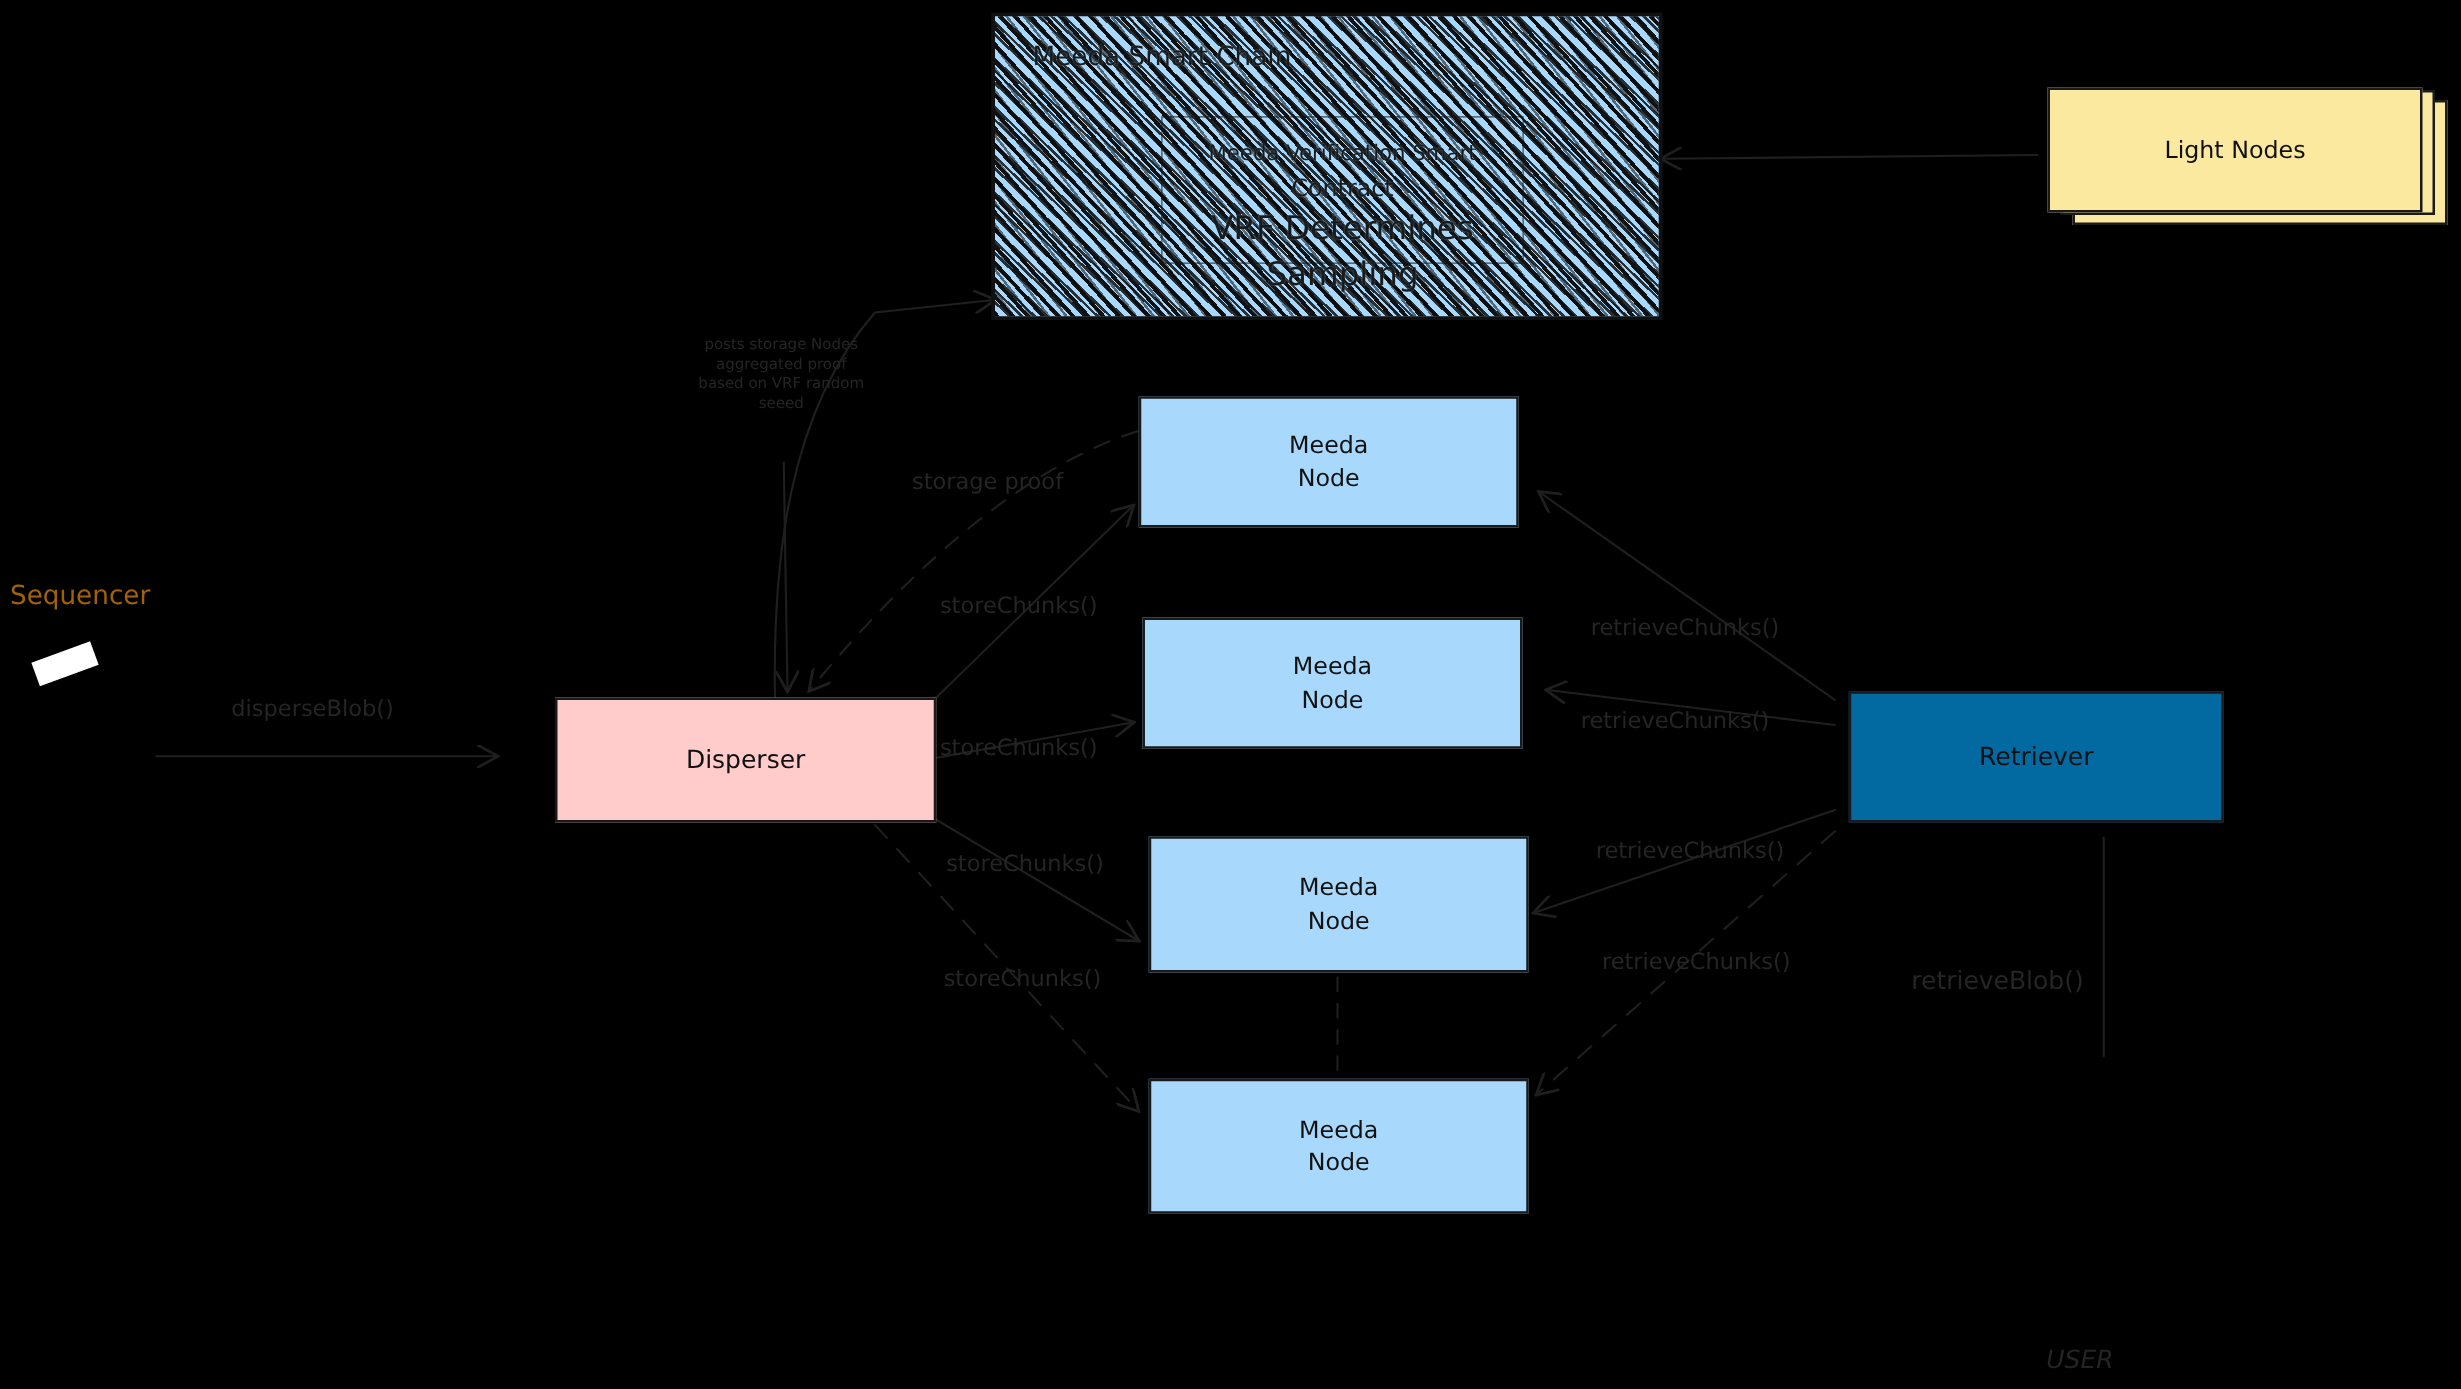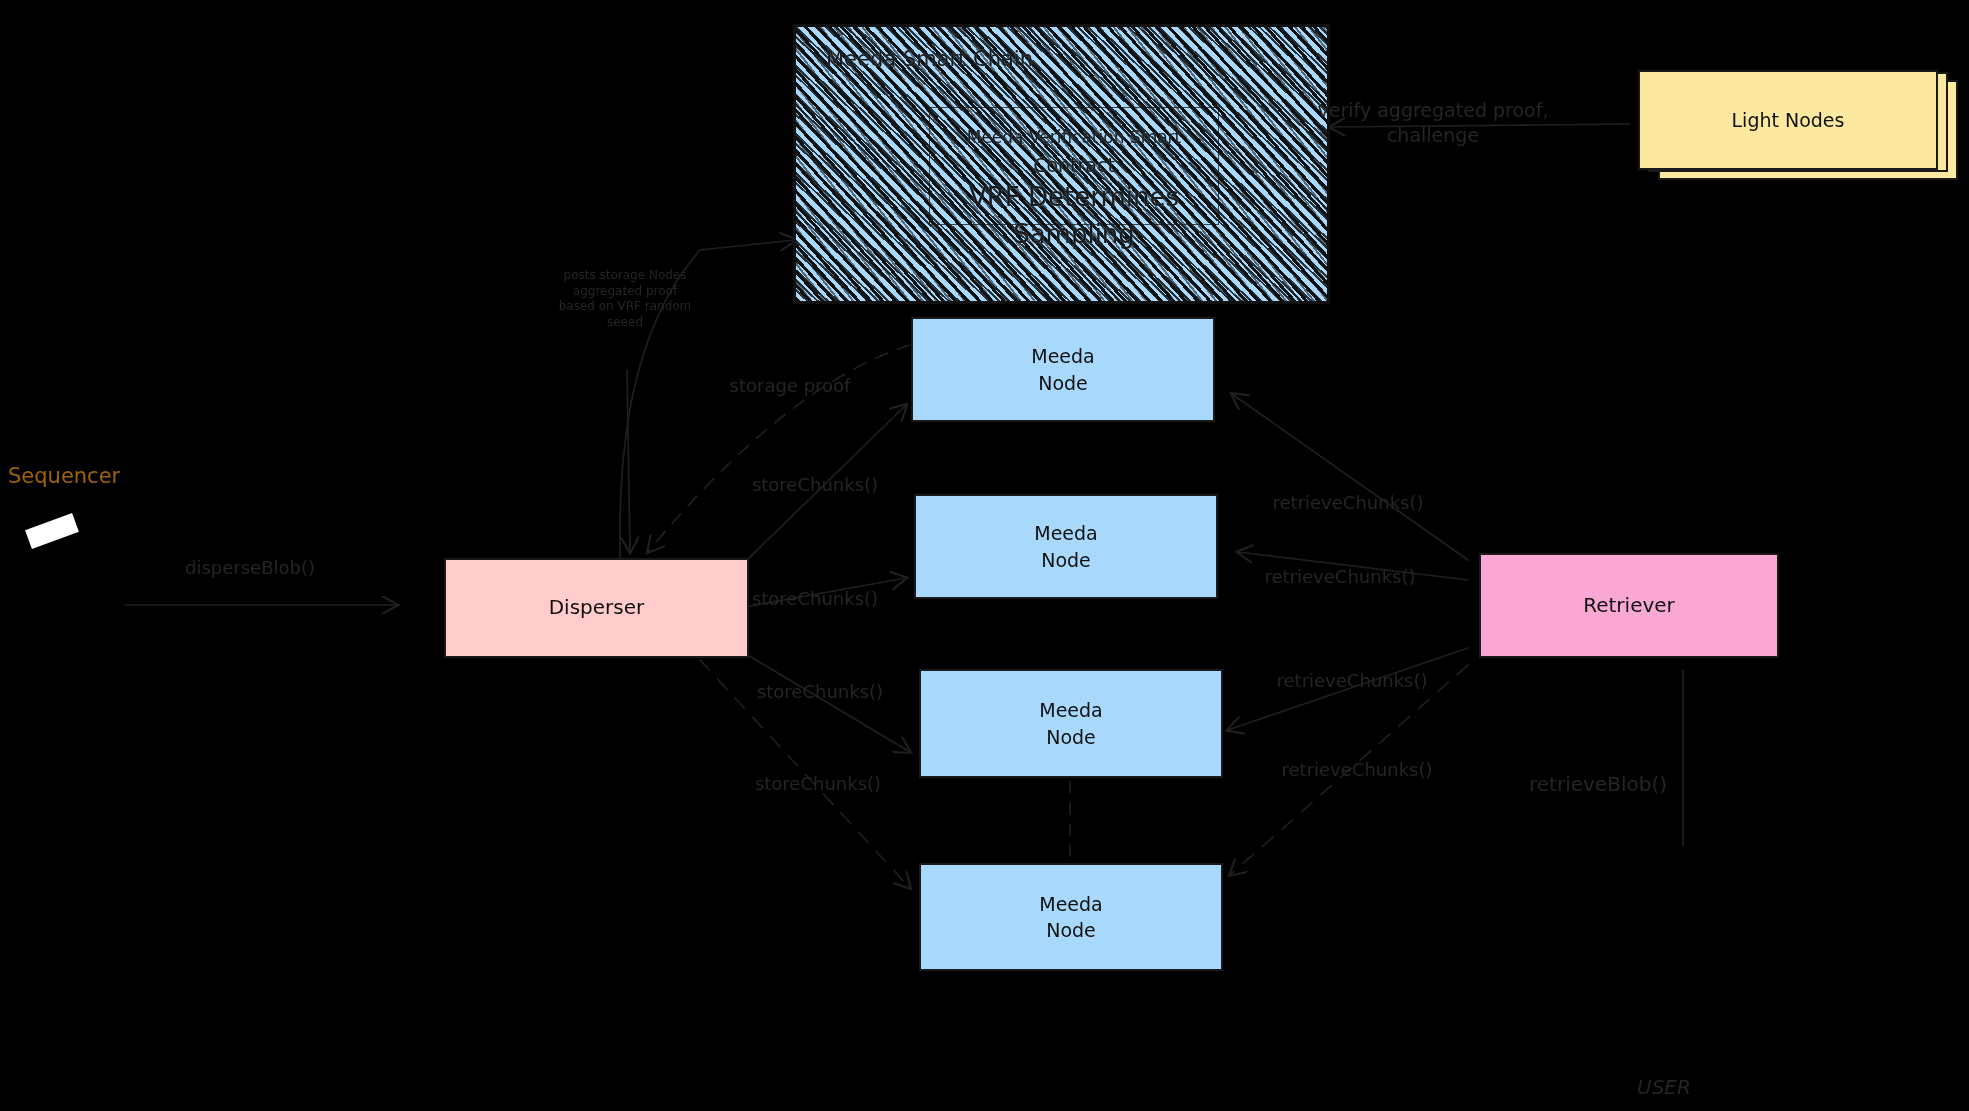--- a/index.html
+++ b/index.html
@@ -149,21 +149,21 @@
 
       <line x1="1468" y1="665" x2="1230" y2="875" stroke-dasharray="14 12" marker-end="url(#arrow)"></line>
 
       <line x1="1070" y1="782" x2="1070" y2="862" stroke-dasharray="11 10"></line>
 
       <line x1="1683" y1="845" x2="1683" y2="670"></line>
 
     </g>
   </svg>
 
-  <div class="hatch" style="left:793px; top:24px; width:537px; height:280px;padding-left:20px;">
+  <div class="hatch" style="left:793px; top:10px; width:537px; height:246px;padding-left:20px;">
     <div class="hatch-fill"></div>
     <div class="hatch-inner" style="left:133px; top:80px; width:290px; height:118px;"></div>
     <div class="hatch-text" style="left:30px; top:18px; font-size:21px;">Meeda Smart Chain</div>
     <div class="hatch-text" style="left:133px; top:98px; width:290px; font-size:17px;">Meeda Verification Smart</div>
     <div class="hatch-text" style="left:133px; top:125px; width:290px; font-size:19px;">Contract</div>
     <div class="hatch-text" style="left:133px; top:152px; width:290px; font-size:26px;">VRF Determines Sampling</div>
   </div>
 
   <div class="stack-shadow" style="left:1658px; top:80px; width:300px; height:100px; background:#fbe9a0;"></div>
   <div class="stack-shadow" style="left:1648px; top:72px; width:300px; height:100px; background:#fbe9a0;"></div>
@@ -187,28 +187,26 @@
   </div>
 
   <div class="node-box" style="left:919px; top:669px; width:304px; height:109px; background:#a8d8fb; font-size:19px;">
     <span><span>Meeda</span><br><span>Node</span></span>
   </div>
 
   <div class="node-box" style="left:919px; top:863px; width:304px; height:108px; background:#a8d8fb; font-size:19px;">
     <span><span>Meeda</span><br><span>Node</span></span>
   </div>
 
-  <div class="node-box" style="left:1479px; top:553px; width:300px; height:105px; background:#f9a8d4; font-size:20px;">
+  <div class="node-box" style="left:1479px; top:553px; width:300px; height:105px; background:#0369a1; font-size:20px;">
     <span>Retriever</span>
   </div>
 
   <div class="plain-label" style="left:1637px; top:1074px; font-size:20px; color:#242424;font-style:italic;">USER</div>
 
-  <div class="edge-label" style="left:1313px; top:98px; width:240px; font-size:19px;">verify aggregated proof,
-challenge</div>
 
   <div class="edge-label" style="left:510px; top:268px; width:230px; font-size:12px;">posts storage Nodes
 aggregated proof
 based on VRF random
 seeed</div>
 
   <div class="edge-label" style="left:700px; top:374px; width:180px; font-size:18px;">storage proof</div>
 
   <div class="edge-label" style="left:160px; top:556px; width:180px; font-size:18px;">disperseBlob()</div>
 

